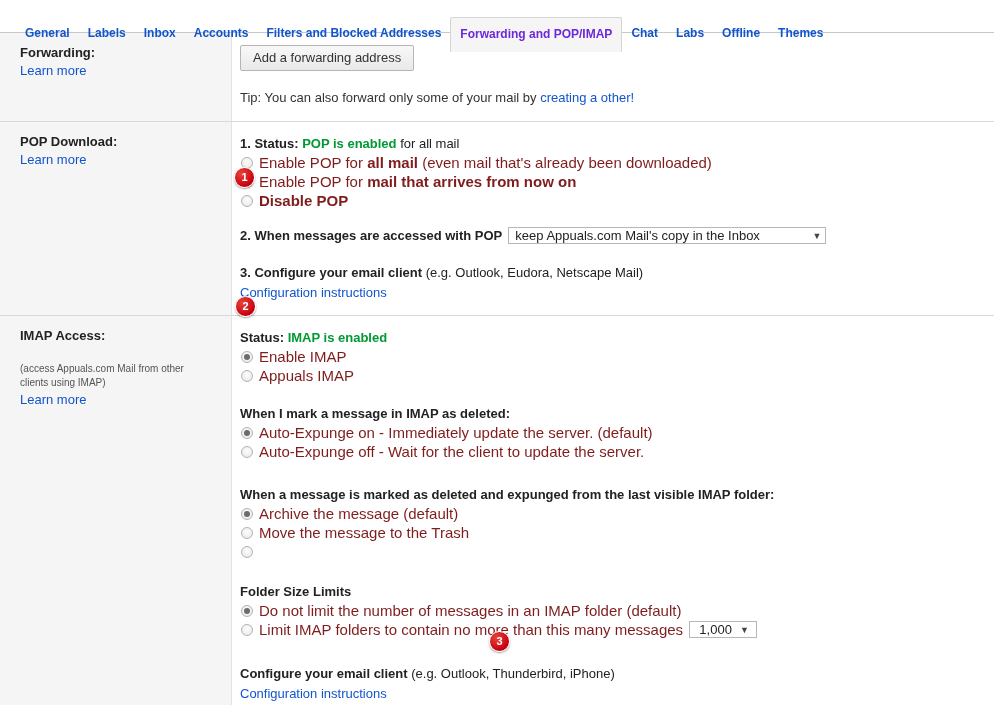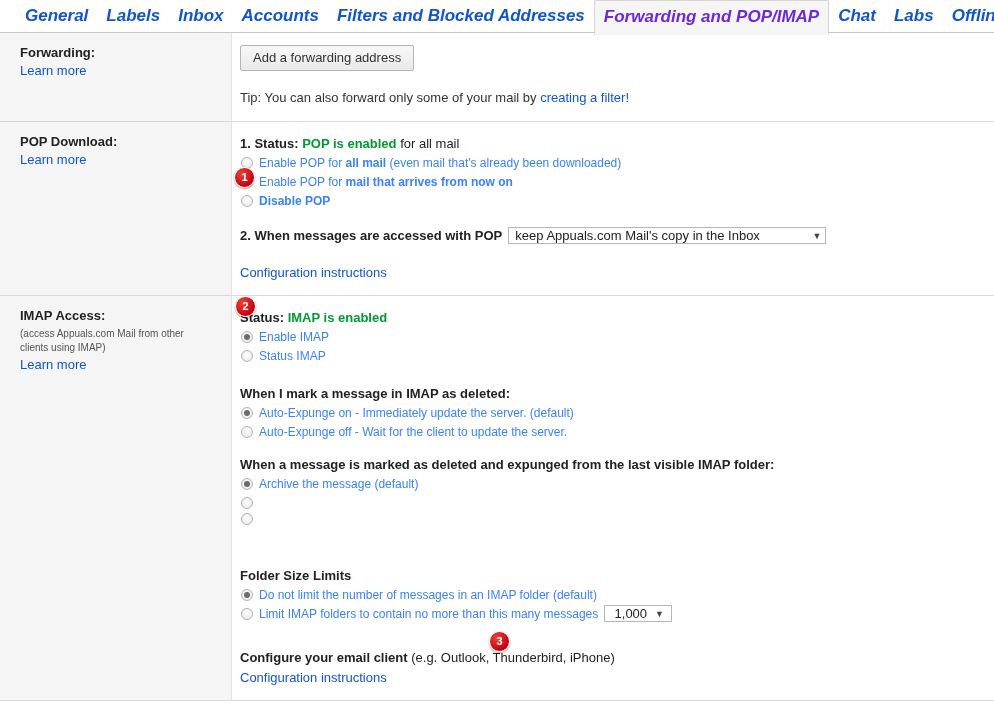--- a/index.html
+++ b/index.html
@@ -59,30 +59,29 @@
     height: 33px;
     border-bottom: 1px solid #c8c8c8;
     background: #fff;
     padding-left: 16px;
     box-sizing: border-box;
     z-index: 3;
     white-space: nowrap;
   }
   .tab {
     display: inline-block;
-    font-size: 17px;
+    font-size: 12px;
     color: #15c;
     padding: 8px 9px 9px 9px;
     cursor: pointer;
     line-height: 16px;
     vertical-align: top;
     position: relative;
-    top: 0;
-    font-weight: bold;
-    font-style: italic;
+    top: 17px;
+    font-weight: bold;
   }
   .tab.active {
     color: #6d28d9;
     background: #f5f5f5;
     border-left: 1px solid #d5d5d5;
     border-right: 1px solid #d5d5d5;
     border-top: 1px solid #d5d5d5;
     border-bottom: 1px solid #f5f5f5;
     font-weight: bold;
     border-radius: 2px 2px 0 0;
@@ -113,21 +112,21 @@
   .sect-title {
     font-size: 13px;
     font-weight: bold;
     color: #222;
     line-height: 16px;
   }
   .sect-note {
     font-size: 10px;
     color: #555;
     line-height: 14px;
-    margin-top: 3px;
+    margin-top: 18px;
   }
   .link {
     color: #15c;
     font-size: 13px;
     cursor: pointer;
     text-decoration: none;
   }
   .learn-more { display: inline-block; margin-top: 0; }
 
   
@@ -171,22 +170,22 @@
   }
   .radio.checked::after {
     content: "";
     position: absolute;
     left: 2px; top: 2px;
     width: 6px; height: 6px;
     border-radius: 50%;
     background: #6b6b6b;
   }
   .opt-text {
-    font-size: 12px;
-    color: #3b82f6;
+    font-size: 15px;
+    color: #7f1d1d;
     line-height: 18px;
   }
   .opt-text b { font-weight: bold; }
 
   .numbered {
     font-size: 13px;
     line-height: 19px;
     color: #222;
     font-weight: bold;
     margin-bottom: 0px;
@@ -273,21 +272,21 @@
   </div>
 
   <div class="section">
     <div class="sect-label">
       <div class="sect-title">Forwarding:</div>
       <a class="link learn-more">Learn more</a>
     </div>
     <div class="sect-body">
       <button class="btn">Add a forwarding address</button>
       <div class="tip">
-        <span>Tip: You can also forward only some of your mail by </span><a class="link">creating a filter!</a>
+        <span>Tip: You can also forward only some of your mail by </span><a class="link">creating a other!</a>
       </div>
     </div>
   </div>
 
   <div class="section">
     <div class="sect-label">
       <div class="sect-title">POP Download:</div>
       <a class="link learn-more">Learn more</a>
     </div>
     <div class="sect-body">
@@ -310,20 +309,23 @@
 
       <div class="row-inline">
         <span>2. When messages are accessed with POP</span>
         <span class="select wide">
           <span>keep Appuals.com Mail's copy in the Inbox</span>
           <span class="caret">▼</span>
         </span>
       </div>
 
       <div class="blk">
+        <div class="blk-head">
+          <span>3. Configure your email client</span><span class="reg" style="font-weight:normal"> (e.g. Outlook, Eudora, Netscape Mail)</span>
+        </div>
         <a class="link">Configuration instructions</a>
       </div>
     </div>
   </div>
 
   <div class="section">
     <div class="sect-label">
       <div class="sect-title">IMAP Access:</div>
       <div class="sect-note">(access Appuals.com Mail from other clients using IMAP)</div>
       <a class="link learn-more">Learn more</a>
@@ -332,50 +334,51 @@
       <div class="numbered">
         <span>Status: </span><span class="ok">IMAP is enabled</span>
       </div>
 
       <div class="opt-row">
         <span class="radio checked"></span>
         <span class="opt-text">Enable IMAP</span>
       </div>
       <div class="opt-row">
         <span class="radio"></span>
-        <span class="opt-text">Status IMAP</span>
+        <span class="opt-text">Appuals IMAP</span>
       </div>
 
       <div class="blk" style="">
         <div class="blk-head">When I mark a message in IMAP as deleted:</div>
         <div class="opt-row">
           <span class="radio checked"></span>
           <span class="opt-text">Auto-Expunge on - Immediately update the server. (default)</span>
         </div>
         <div class="opt-row">
           <span class="radio"></span>
           <span class="opt-text">Auto-Expunge off - Wait for the client to update the server.</span>
         </div>
       </div>
 
-      <div class="blk" style="margin-top:14px">
+      <div class="blk" style="margin-top:24px">
         <div class="blk-head">When a message is marked as deleted and expunged from the last visible IMAP folder:</div>
         <div class="opt-row">
           <span class="radio checked"></span>
           <span class="opt-text">Archive the message (default)</span>
         </div>
         <div class="opt-row">
           <span class="radio"></span>
+          <span class="opt-text">Move the message to the Trash</span>
         </div>
         <div class="opt-row">
           <span class="radio"></span>
         </div>
       </div>
 
-      <div class="blk" style="margin-top:41px">
+      <div class="blk" style="margin-top:24px">
         <div class="blk-head">Folder Size Limits</div>
         <div class="opt-row">
           <span class="radio checked"></span>
           <span class="opt-text">Do not limit the number of messages in an IMAP folder (default)</span>
         </div>
         <div class="opt-row">
           <span class="radio"></span>
           <span class="opt-text">Limit IMAP folders to contain no more than this many messages</span>
           <span class="select narrow">
             <span>1,000</span>

